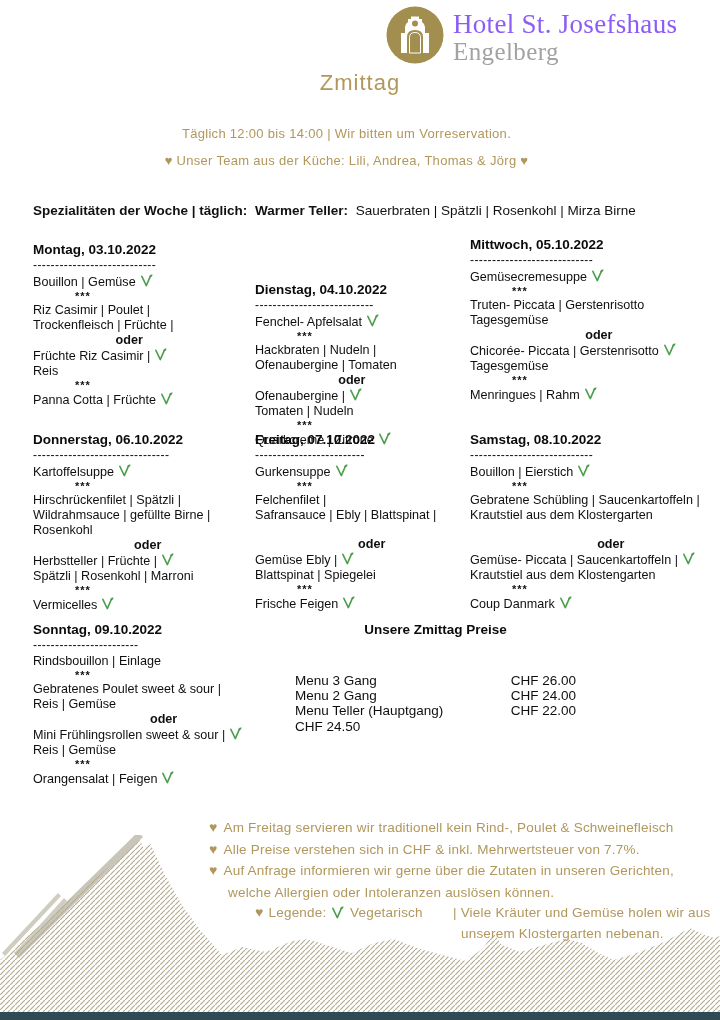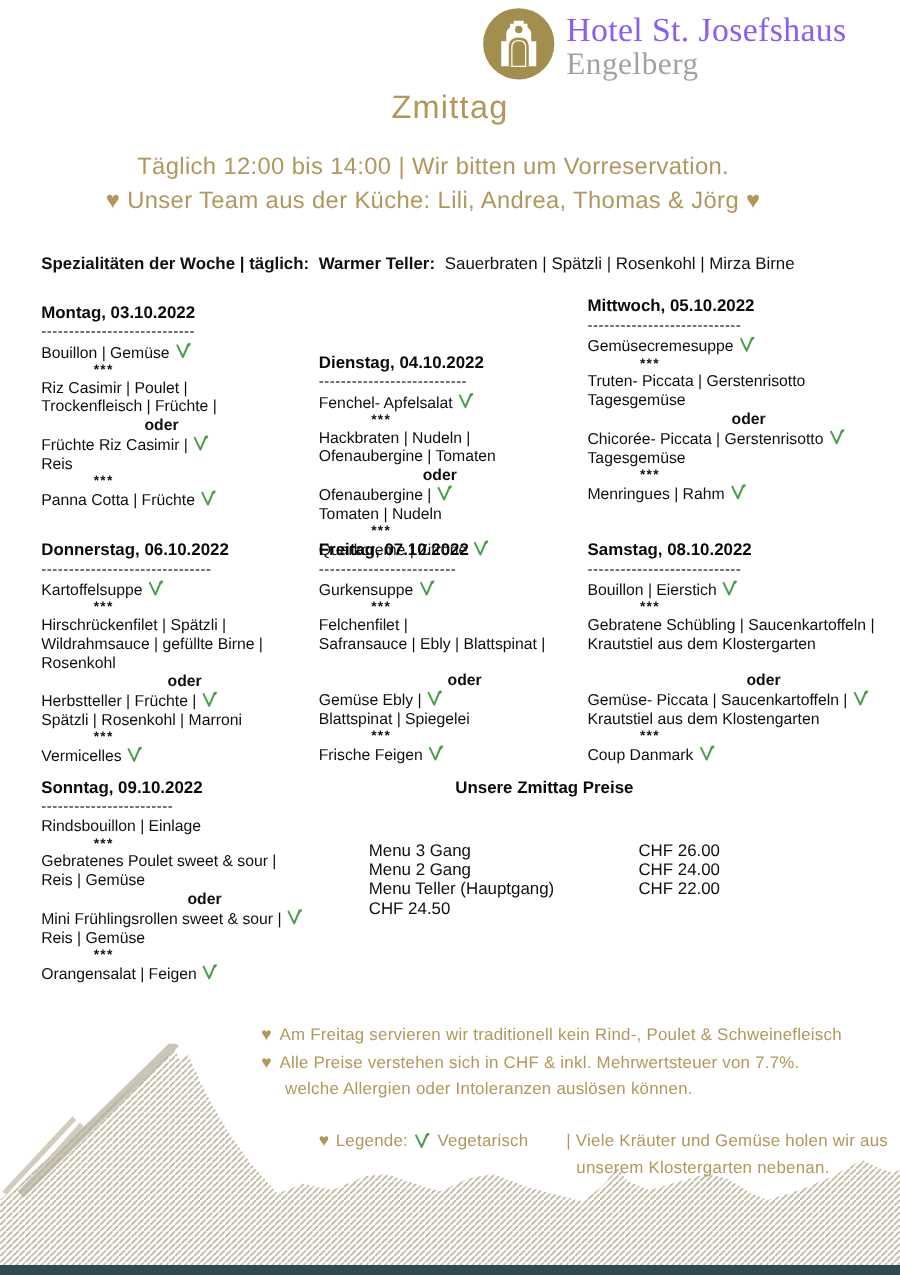--- a/index.html
+++ b/index.html
@@ -8,23 +8,23 @@
     font-family:"Liberation Sans","DejaVu Sans",sans-serif;color:#111;
   }
   
   .logo-group{position:absolute;top:6px;left:386px;display:flex;align-items:flex-start;z-index:2;}
   .logo-mark{width:58px;height:58px;flex:0 0 auto;}
   .brand-text{margin-left:9px;padding-top:4px;font-family:"Liberation Serif","DejaVu Serif",serif;}
   .brand-name{font-size:27px;line-height:29px;color:#8b5cf6;letter-spacing:0.3px;white-space:nowrap;}
   .brand-loc{font-size:25px;line-height:26px;color:#a3a2a0;letter-spacing:0.4px;}
   
   .title{position:absolute;top:70px;left:0;width:720px;margin:0;text-align:center;
-    font-size:26px;font-weight:normal;color:#b1975b;letter-spacing:1px;z-index:2;}
+    font-size:22px;font-weight:normal;color:#b1975b;letter-spacing:1px;z-index:2;}
   .subtitle{position:absolute;top:120px;left:0;width:693px;text-align:center;
-    font-size:19px;line-height:27px;color:#b1975b;letter-spacing:0.3px;z-index:2;white-space:nowrap;}
+    font-size:13px;line-height:27px;color:#b1975b;letter-spacing:0.3px;z-index:2;white-space:nowrap;}
   
   .specials{position:absolute;top:203px;left:0;width:720px;font-size:13.5px;z-index:2;white-space:nowrap;}
   .specials-label{position:absolute;left:33px;font-weight:bold;color:#111;}
   .specials-dish{position:absolute;left:255px;color:#111;}
   .specials-dish b{font-weight:bold;margin-right:4px;}
   
   #days{position:absolute;top:0;left:0;width:720px;height:718px;z-index:1;}
   .day{position:absolute;white-space:nowrap;}
   .day-header{font-size:13.5px;font-weight:bold;line-height:16px;color:#0b0b0b;}
   .day-dashes{font-size:12px;line-height:12px;margin:1px 0 3px 0;letter-spacing:0.4px;color:#0b0b0b;}
@@ -278,20 +278,21 @@
         </div>
         <div class="price-row">
           <span>CHF 24.50</span>
         </div>
       </div>
   </section>
 
   <div class="notes" id="notes">
       <div class="note-line"><span class="heart">♥</span><span>Am Freitag servieren wir traditionell kein Rind-, Poulet &amp; Schweinefleisch</span></div>
       <div class="note-line"><span class="heart">♥</span><span>Alle Preise verstehen sich in CHF &amp; inkl. Mehrwertsteuer von 7.7%.</span></div>
+      <div class="note-line"><span class="heart">♥</span><span>Auf Anfrage informieren wir gerne über die Zutaten in unseren Gerichten,</span></div>
       <div class="note-line no-heart"><span>welche Allergien oder Intoleranzen auslösen können.</span></div>
     </div>
 
   <div class="legend">
     <span class="legend-label">
       <span class="heart">♥</span><span>Legende:</span>
     </span>
     <span class="legend-veg">
       <span id="legend-veg-icon"><svg class="veg" viewBox="0 0 14 14" aria-hidden="true">
             <path d="M2 2.5 L6.8 12.5 L11 2.8" fill="none" stroke="#4b9e4b" stroke-width="1.7" stroke-linecap="round" stroke-linejoin="round"></path>

